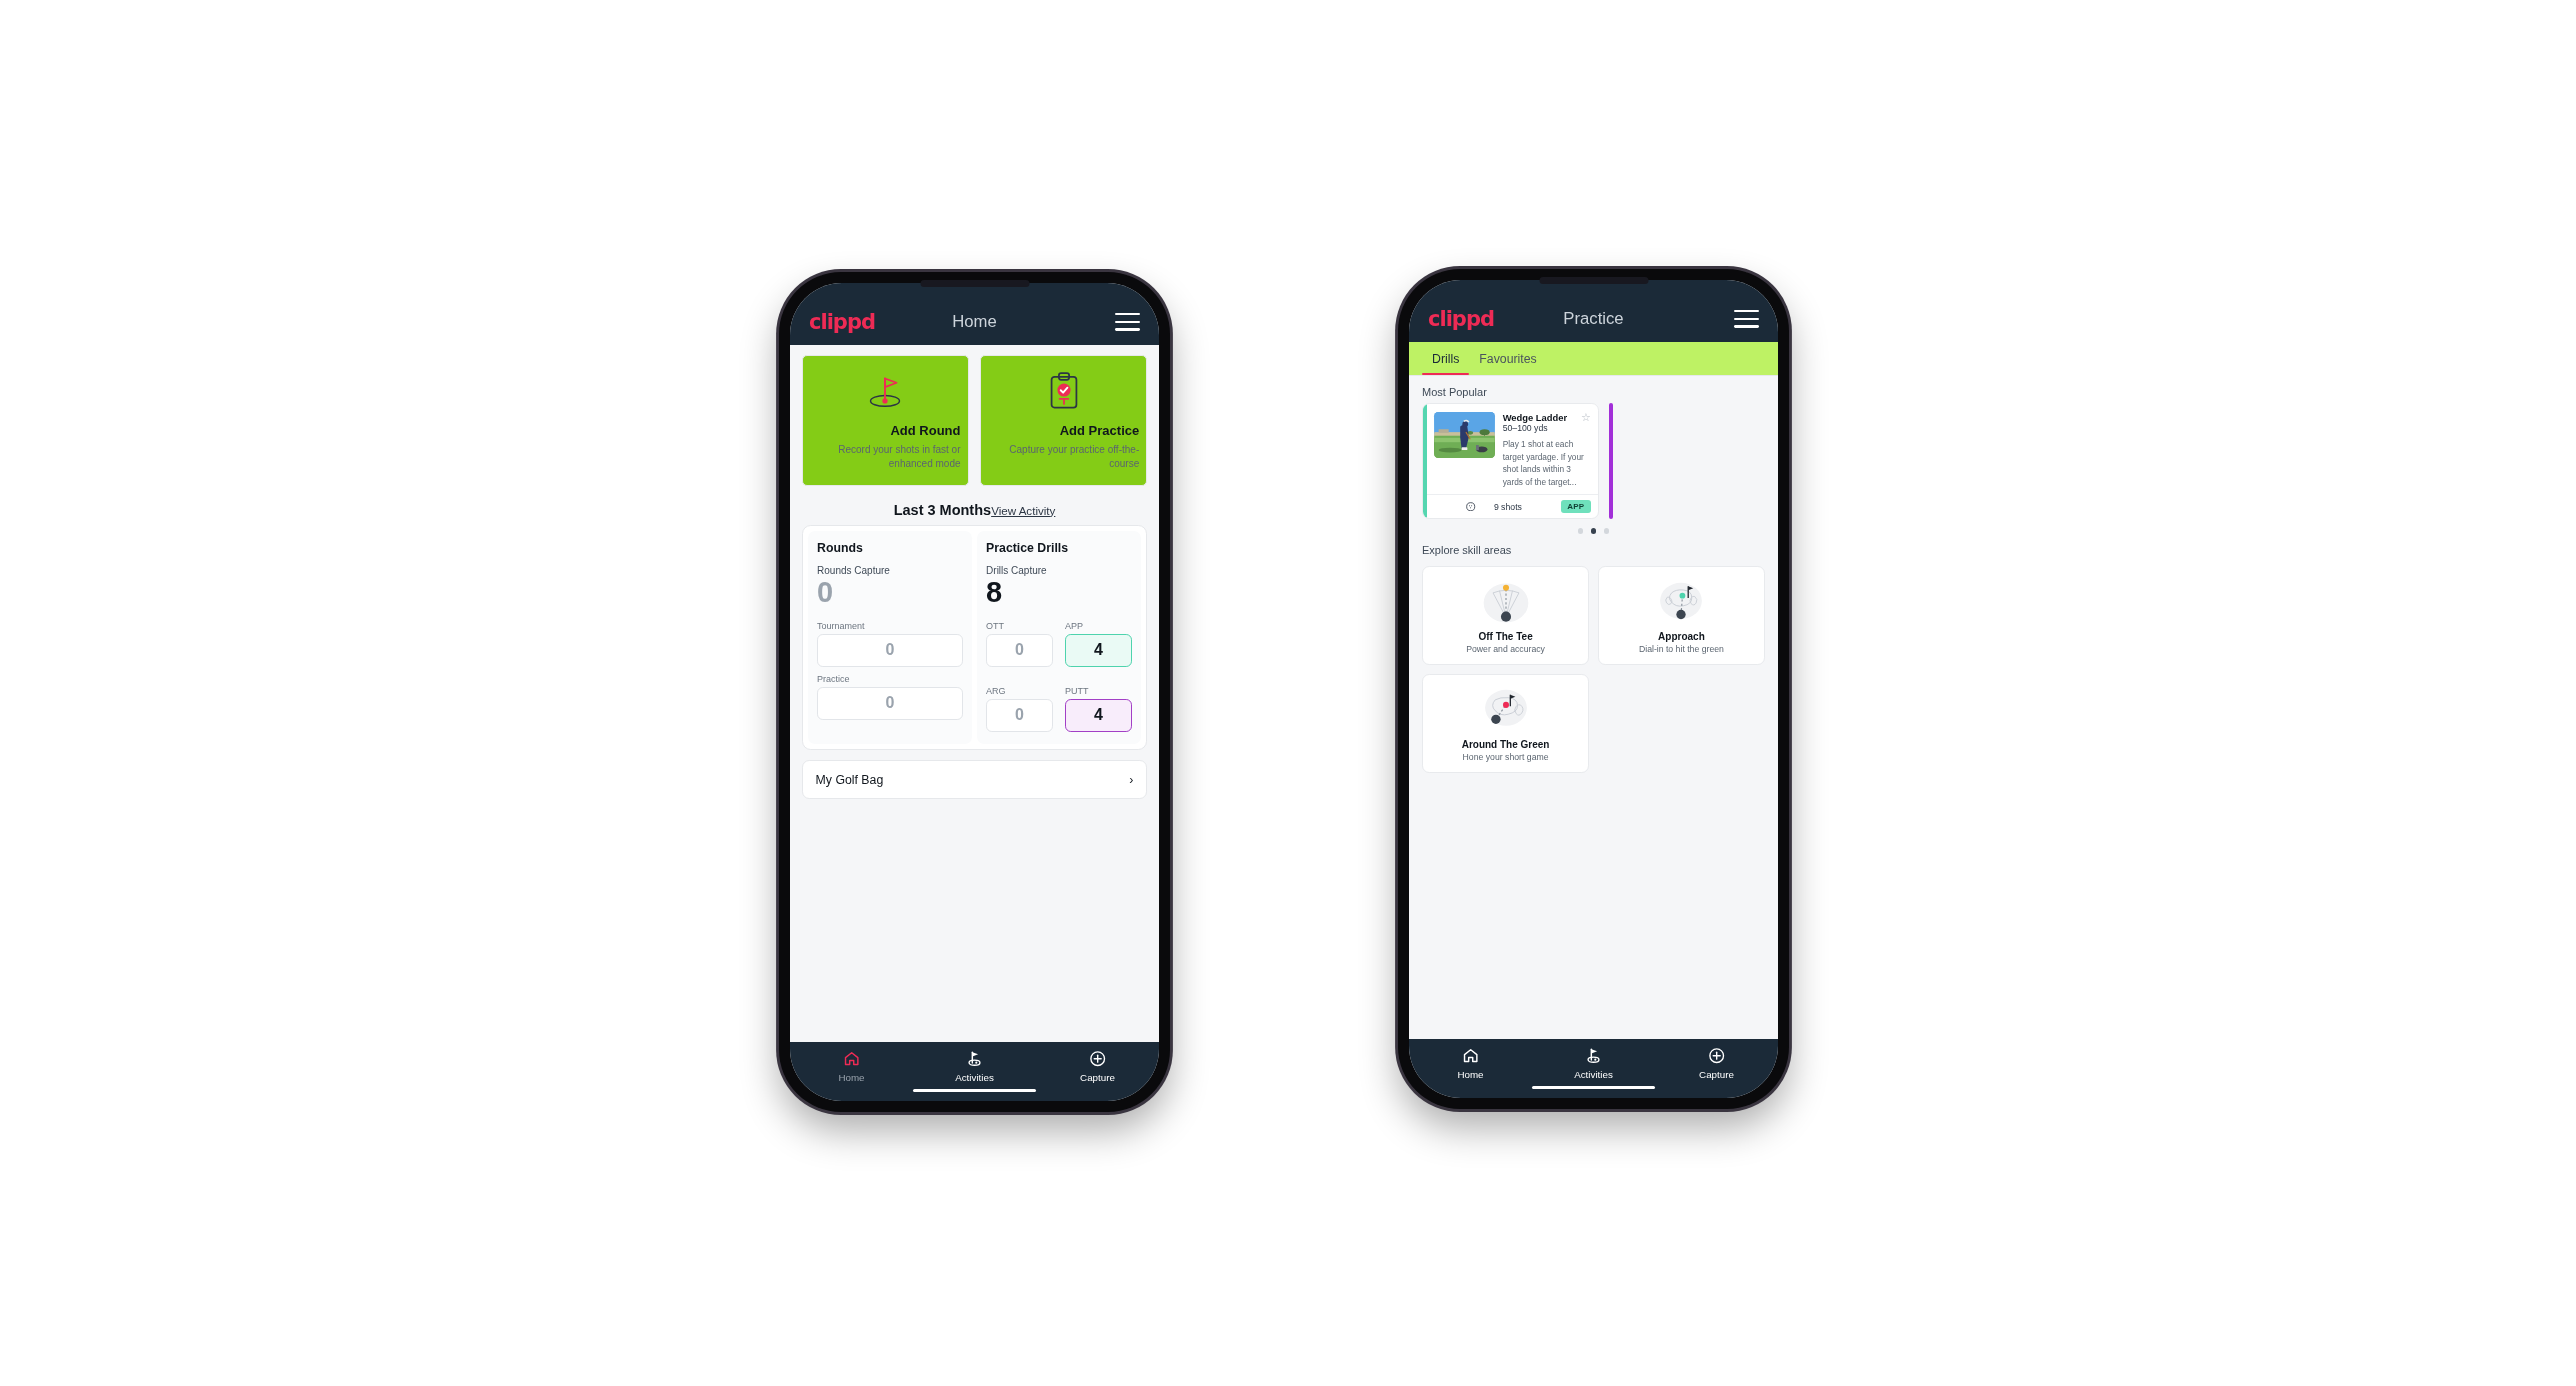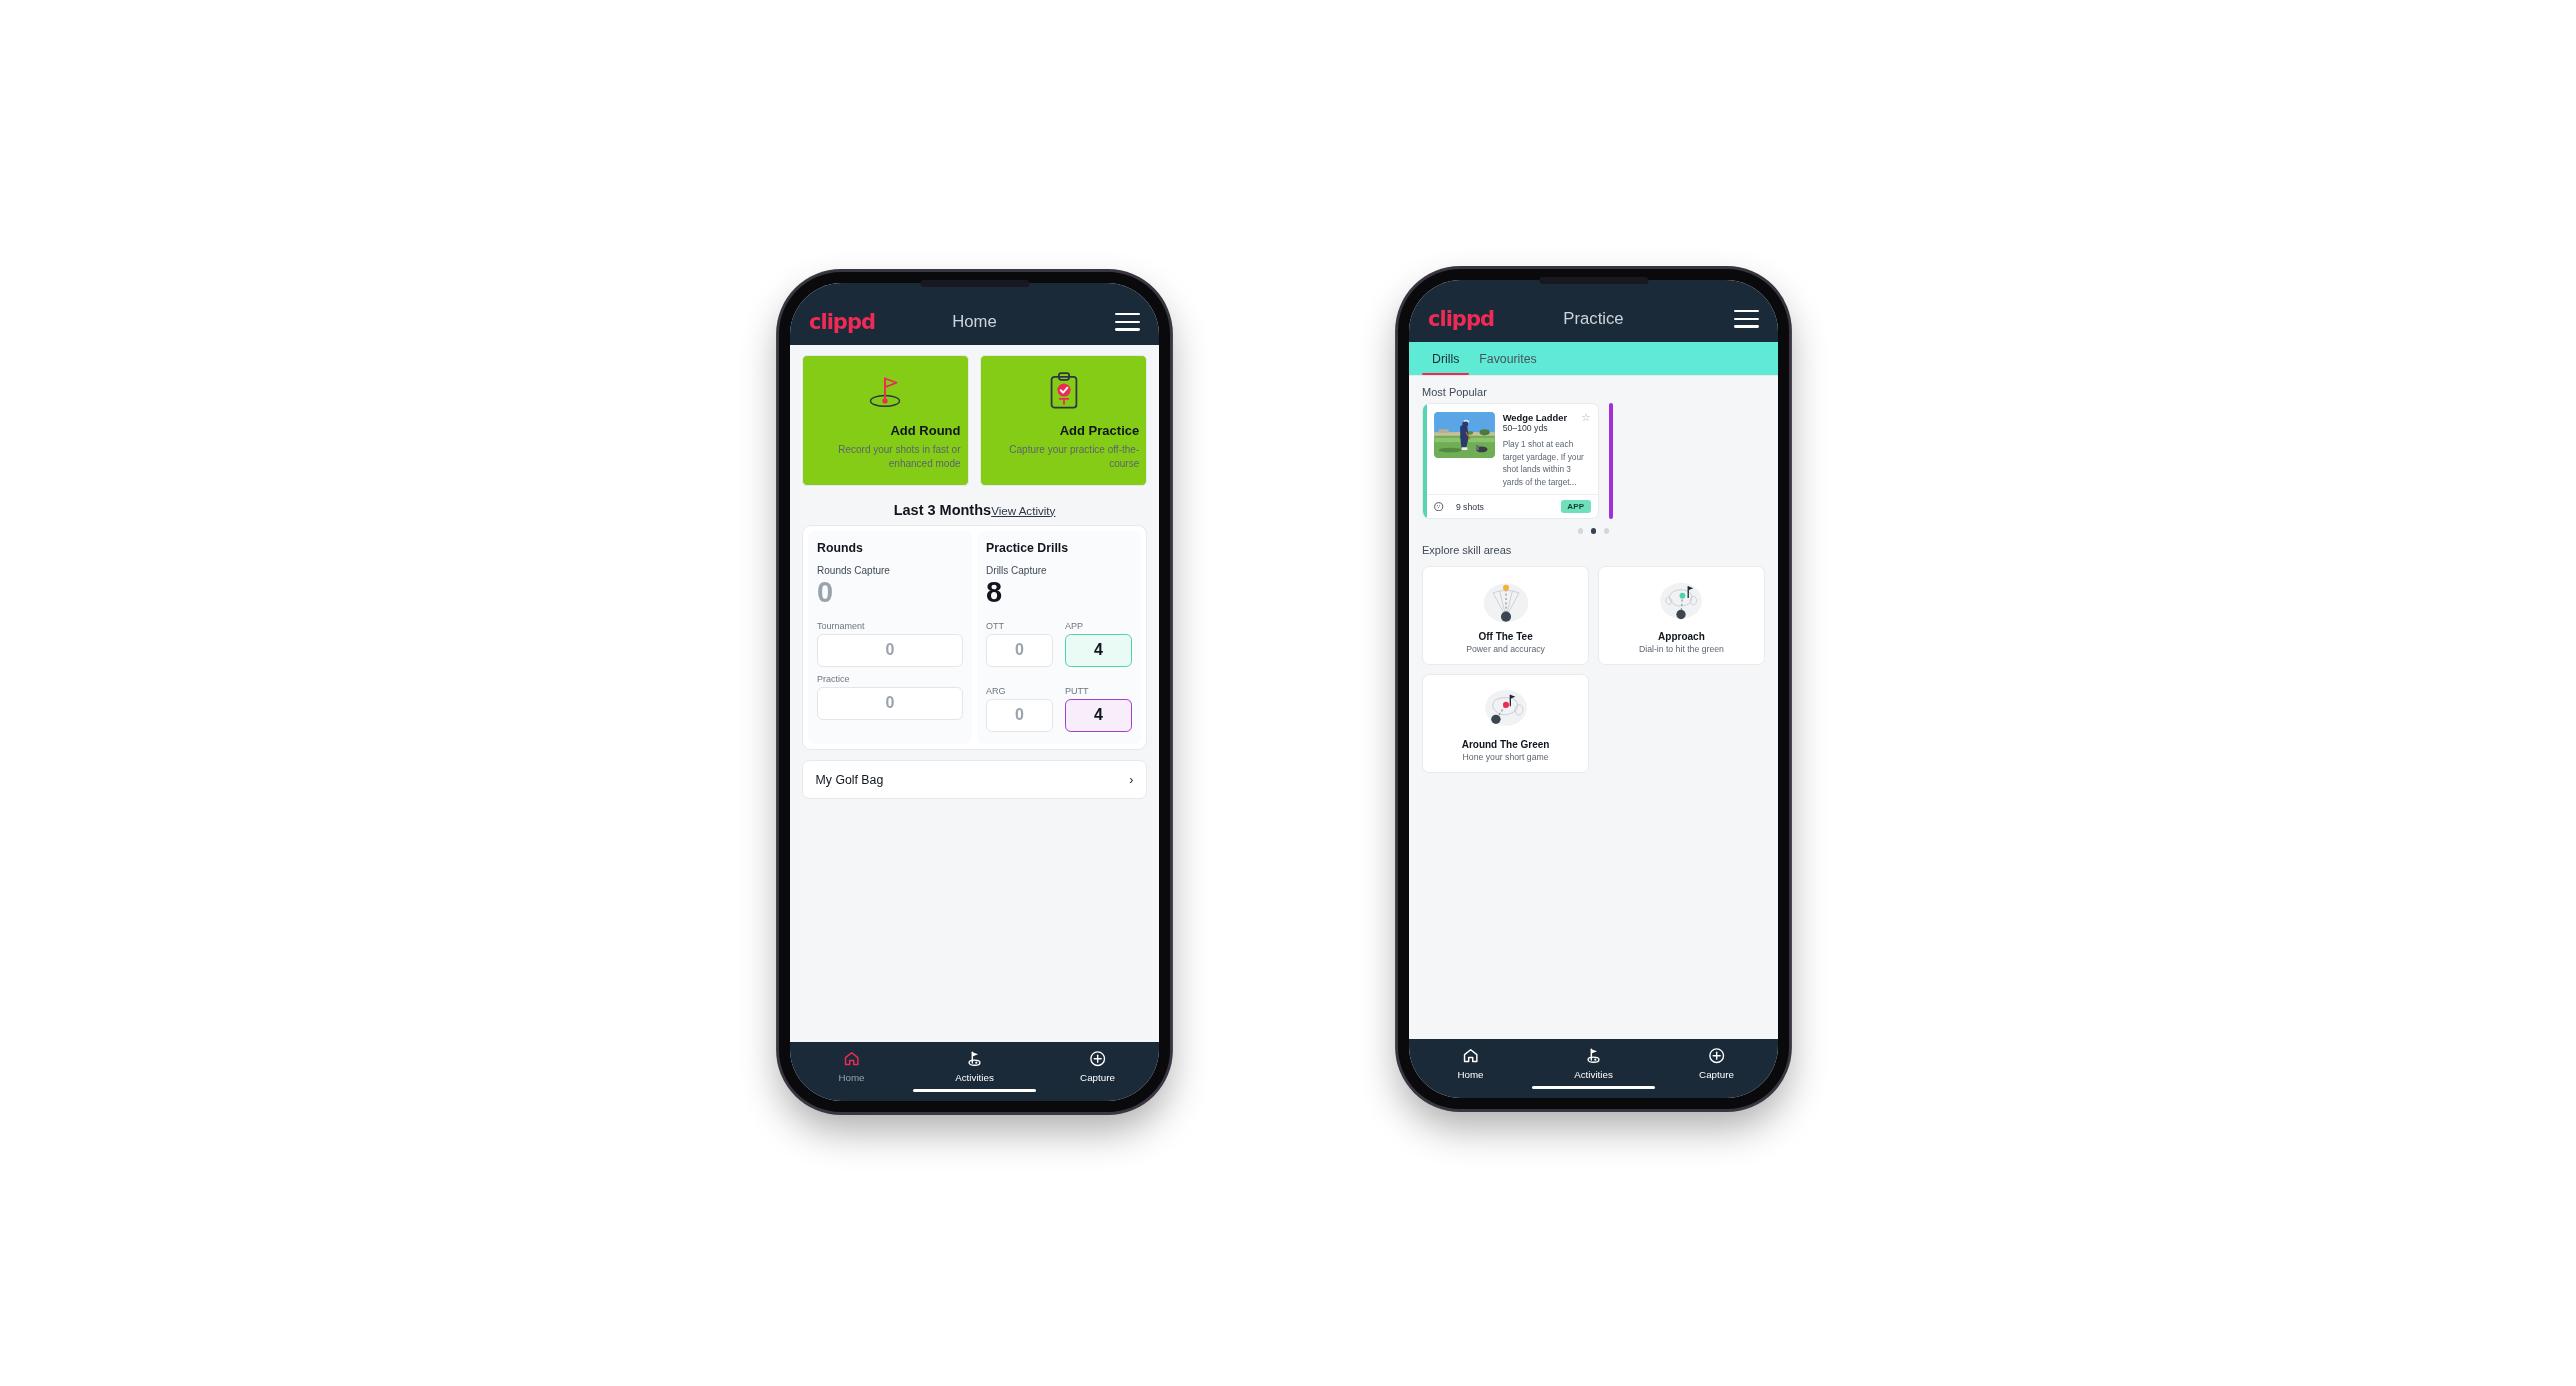--- a/index.html
+++ b/index.html
@@ -64,42 +64,42 @@
   .box.putt { border-color:#a23fc6; background:#f8edfb; }
   .grid2 { display:grid; grid-template-columns:1fr 1fr; gap:12px; }
   .rowgap { margin-top:7.2px; }
 
   .bagrow { margin:10px 11.6px 0; background:#fff; border:0.7px solid #e6e8eb; border-radius:7.2px;
             height:39px; display:flex; align-items:center; padding:0 13px; }
   .bagrow span { font-size:12.3px; color:#10161d; }
   .chev { margin-left:auto; font-size:17.4px; color:#10161d; line-height:1; }
 
   
-  .tabs { background:#5eead4; display:flex; padding:0 13px; border-bottom:0.7px solid #e6e8eb; }
+  .tabs { background:#bef264; display:flex; padding:0 13px; border-bottom:0.7px solid #e6e8eb; }
   .tab { padding:10px 10px 8.7px; font-size:12.3px; color:#4a535e; position:relative; }
   .tab.active { color:#1b2a38; }
   .tab.active::after { content:""; position:absolute; left:0; right:0; bottom:-0.7px;
                        height:2.2px; background:#ee2b55; border-radius:1.4px; }
   .plabel { font-size:11px; color:#3f4a57; padding:10px 13px 5.8px; }
 
   .carousel { position:relative; padding:0 0 0 13px; display:flex; gap:8.7px; overflow:hidden; }
   .dcard { flex:0 0 177px; background:#fff; border:0.7px solid #e8eaed; border-radius:7.2px;
            overflow:hidden; display:flex; }
   .dstripe { flex:0 0 4.3px; background:#55d6b0; }
   .dbody { flex:1; display:flex; flex-direction:column; }
   .dmain { display:flex; gap:7.2px; padding:7.2px 7.2px 5.8px; }
   .dthumb { flex:0 0 61px; height:46px; border-radius:4.3px; overflow:hidden; position:relative;
             background:linear-gradient(#5aa5e6 0%, #8cc6ef 46%, #cdbf96 54%, #5d9a4a 62%, #79b55c 100%); }
   .dinfo { flex:1; min-width:0; position:relative; }
   .dtitle { font-size:9.4px; font-weight:700; color:#10161d; padding-right:14.5px; }
   .dyds { font-size:8.7px; color:#2c3644; margin-top:0.7px; }
   .ddesc { font-size:8.3px; line-height:1.5; color:#5b6570; margin-top:5px; }
   .star { position:absolute; right:0; top:0; color:#b6bcc4; font-size:11px; line-height:1; }
   .dfoot { border-top:0.7px solid #eceef1; padding:5px 7.2px; display:flex; align-items:center; }
-  .dshots { font-size:8.7px; color:#2c3644; display:flex; align-items:center; gap:12px; }
+  .dshots { font-size:8.7px; color:#2c3644; display:flex; align-items:center; gap:18px;margin-left:32px; }
   .badge { margin-left:auto; background:#6fe0bc; color:#0f3f33; font-size:8px; font-weight:700;
            border-radius:2.9px; padding:2.2px 6.5px; letter-spacing:0.2px; }
   .peek { flex:0 0 4.3px; background:#a22fd8; border-radius:2.2px; margin:0 0 0 1.4px; }
 
   .dots { display:flex; gap:7.2px; justify-content:center; padding:8.7px 0 0; }
   .dot { width:5.8px; height:5.8px; border-radius:50%; background:#d3d7dc; }
   .dot.on { background:#37424f; }
 
   .skgrid { display:grid; grid-template-columns:1fr 1fr; gap:8.7px; padding:4.3px 13px 0; }
   .skcard { background:#fff; border:0.7px solid #e8eaed; border-radius:7.2px;

